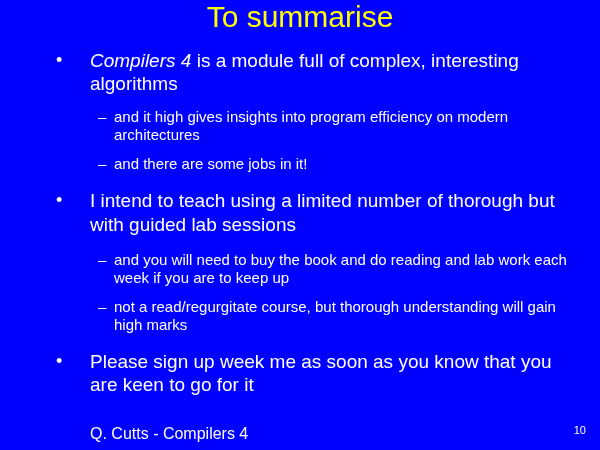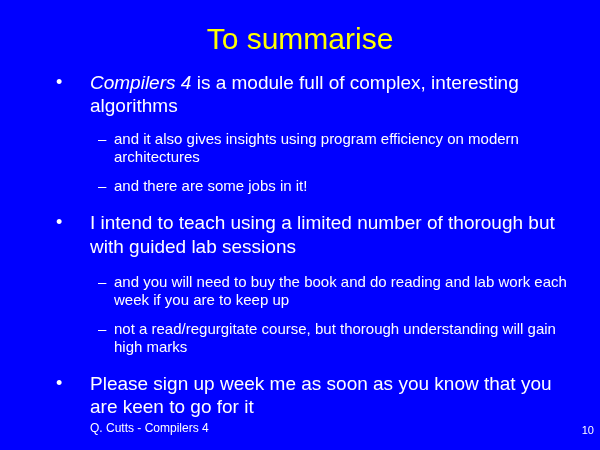--- a/index.html
+++ b/index.html
@@ -18,21 +18,20 @@
   .slide {
     width: 600px;
     height: 450px;
     position: relative;
     box-sizing: border-box;
   }
   .title {
     text-align: center;
     font-size: 30px;
     color: #FFFF00;
-    padding-top: 22px;
     line-height: 1.1;
     font-weight: normal;
   }
   .body {
     margin-top: 16px;
     padding-left: 56px;
     padding-right: 24px;
   }
   .l1 {
     display: flex;
@@ -68,28 +67,28 @@
   .l2 .txt {
     flex: 1;
   }
   .sp-big { height: 14px; }
   .sp-mid { height: 11px; }
   .sp-sm  { height: 9px; }
   .italic { font-style: italic; }
   .footer {
     position: absolute;
     left: 90px;
-    bottom: 15px;
-    font-size: 12px;
+    bottom: 7px;
+    font-size: 16px;
     color: #FFFFFF;
     text-align: center;
   }
   .pagenum {
     position: absolute;
-    right: 6px;
+    right: 14px;
     bottom: 14px;
     font-size: 11px;
     color: #FFFFFF;
   }
 </style>
 </head>
 <body>
 
 <div class="slide">
 
@@ -97,21 +96,21 @@
 
   <div class="body">
 
     <div class="l1">
       <span class="bullet">•</span>
       <span class="txt"><span class="italic">Compilers 4</span><span> is a module full of complex, interesting algorithms</span></span>
     </div>
     <div class="sp-sm"></div>
     <div class="l2">
       <span class="dash">–</span>
-      <span class="txt">and it also gives insights using program efficiency on modern architectures</span>
+      <span class="txt">and it high gives insights into program efficiency on modern architectures</span>
     </div>
     <div class="sp-sm"></div>
     <div class="l2">
       <span class="dash">–</span>
       <span class="txt">and there are some jobs in it!</span>
     </div>
 
     <div class="sp-big"></div>
 
     <div class="l1">

